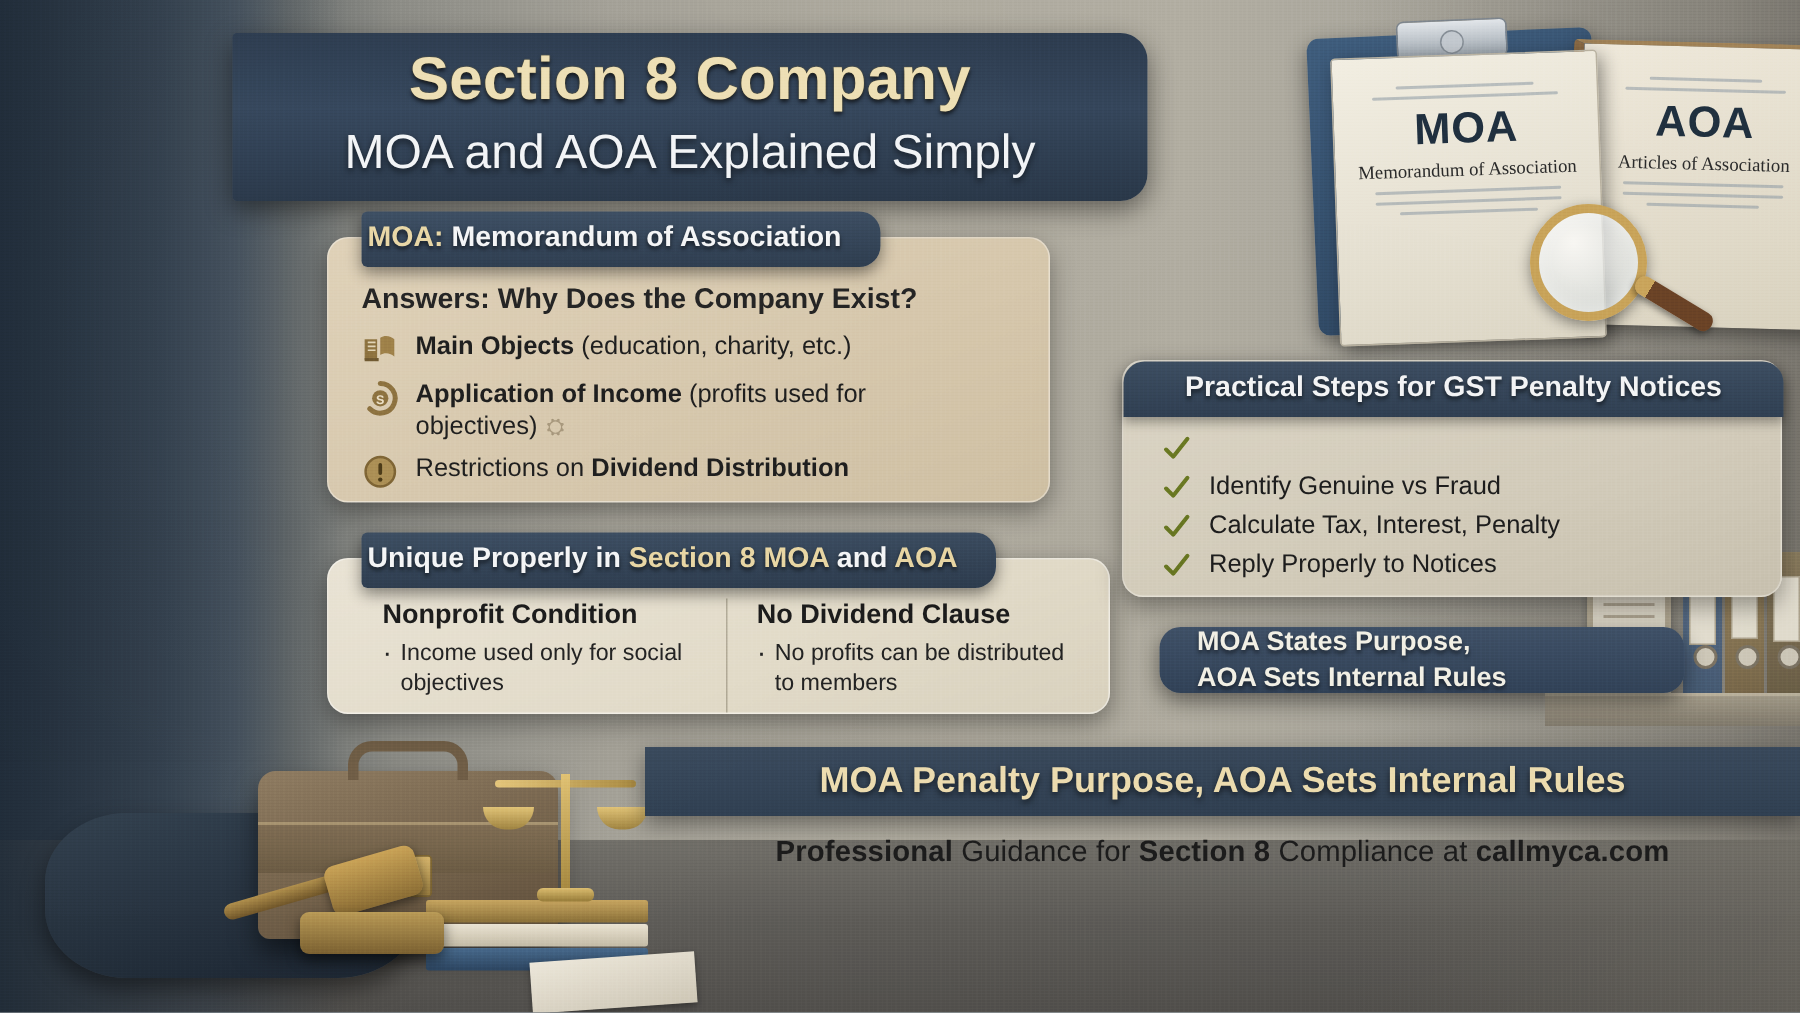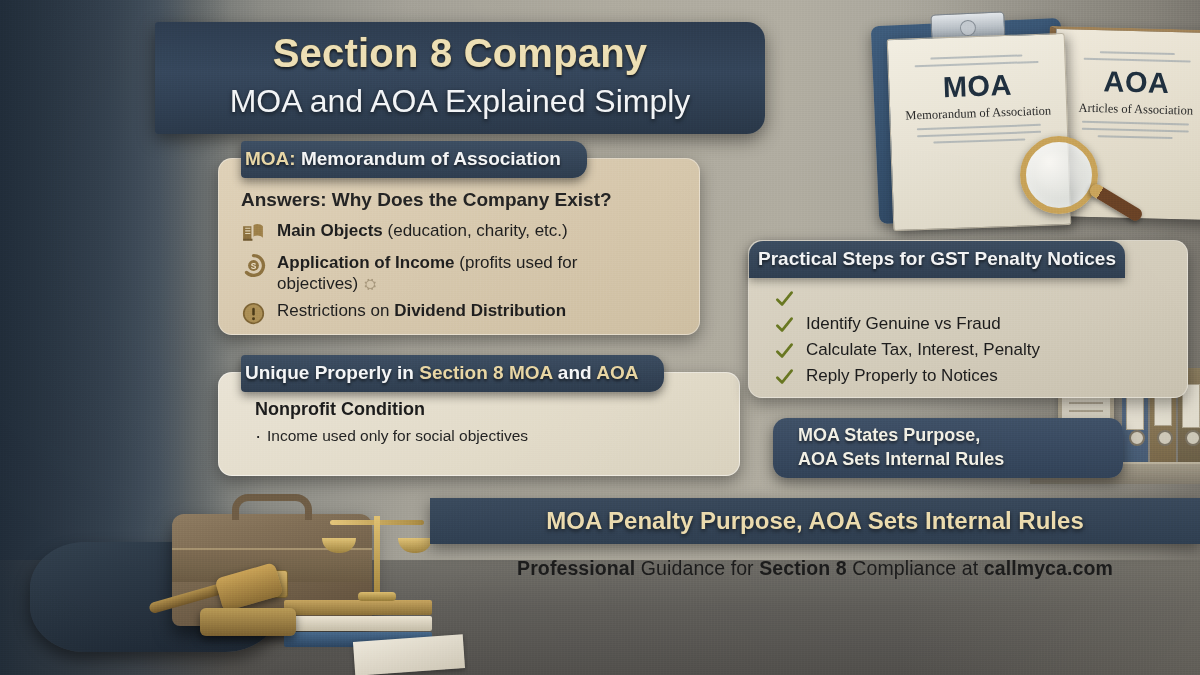--- a/index.html
+++ b/index.html
@@ -241,34 +241,34 @@
   .cbul{ font-size:15.5px; color:#232323; line-height:1.26; position:relative; padding-left:12px;}
   .cbul::before{ content:'·'; position:absolute; left:0; top:-2px; font-size:19px; }
 
   
   #steps-card{
     left:748px; top:240px; width:440px; height:158px;
     background: linear-gradient(160deg,#dcd6c6 0%, #d3ccbb 60%, #c9c2b1 100%);
     border:1px solid rgba(255,255,255,.3);
   }
   #steps-card .shead{
-    position:absolute; left:0; top:0; width:376px;
+    position:absolute; left:0; top:0; width:440px;
     background: linear-gradient(180deg,#3d4e62,#304053);
     border-radius: 14px 14px 0 0; padding: 7px 0 8px;
     text-align:center; box-shadow:0 3px 8px rgba(0,0,0,.35);
   }
   #steps-card .shead span{ font-size:19px; font-weight:700; color:#f3f4f5; text-shadow:0 2px 3px rgba(0,0,0,.6);}
   #steps-card .slist{ padding: 48px 0 0 26px; }
   .step{ display:flex; align-items:center; gap:12px; margin-bottom:6px; }
   .chk{ width:19px; height:19px; flex:0 0 auto; }
   .step span{ font-size:17px; color:#1d1d1d; }
 
   
   #callout{
-    position:absolute; left:773px; top:418px; width:350px; height:60px;
+    position:absolute; left:773px; top:418px; width:350px; height:44px;
     background: linear-gradient(180deg,#41536a,#33445a);
     border-radius:14px; box-shadow:0 5px 14px rgba(0,0,0,.45);
     display:flex; flex-direction:column; justify-content:center; padding-left:25px;
   }
   #callout span{ font-size:18px; font-weight:700; color:#f2f0e6; line-height:1.32;
                  text-shadow:0 2px 3px rgba(0,0,0,.55); }
 
   
   #bottom-band{
     position:absolute; left:430px; top:498px; width:770px; height:46px;
@@ -412,20 +412,24 @@
 
   <div class="card" id="clause-card">
     <div class="card-head">
       <span>Unique Properly in </span><span class="gold">Section 8 MOA</span><span> and </span><span class="gold">AOA</span>
     </div>
     <div class="cols">
       <div class="ccol">
         <h3>Nonprofit Condition</h3>
         <div class="cbul">Income used only for social objectives</div>
       </div>
+      <div class="ccol">
+        <h3>No Dividend Clause</h3>
+        <div class="cbul">No profits can be distributed to members</div>
+      </div>
     </div>
   </div>
 
   <div class="card" id="steps-card">
     <div class="shead">
       <span>Practical Steps for GST Penalty Notices</span>
     </div>
     <div class="slist">
       <div class="step">
         <svg class="chk" viewBox="0 0 24 24">

